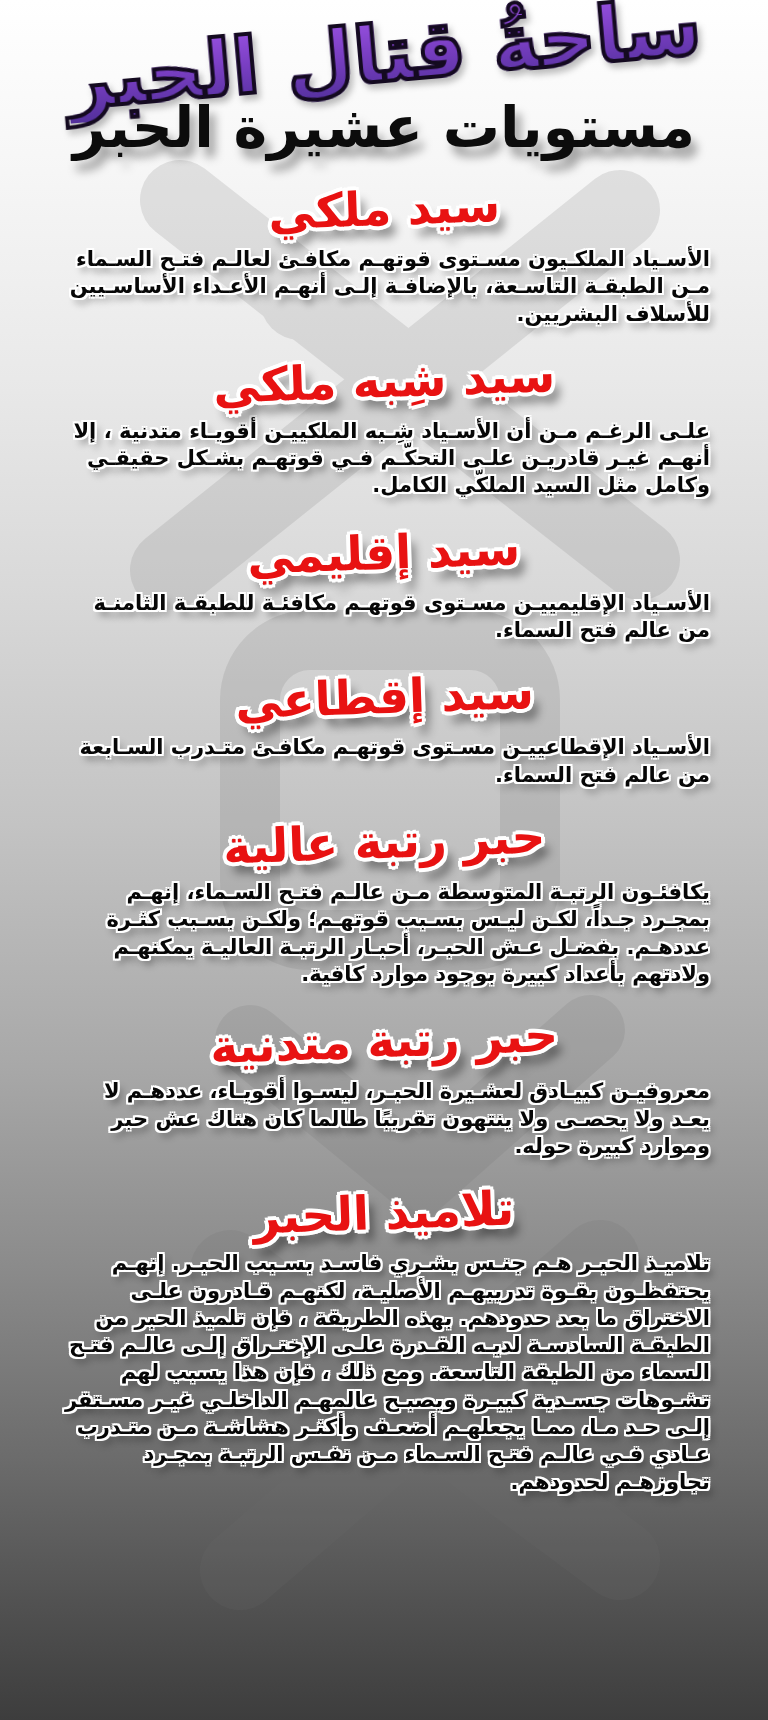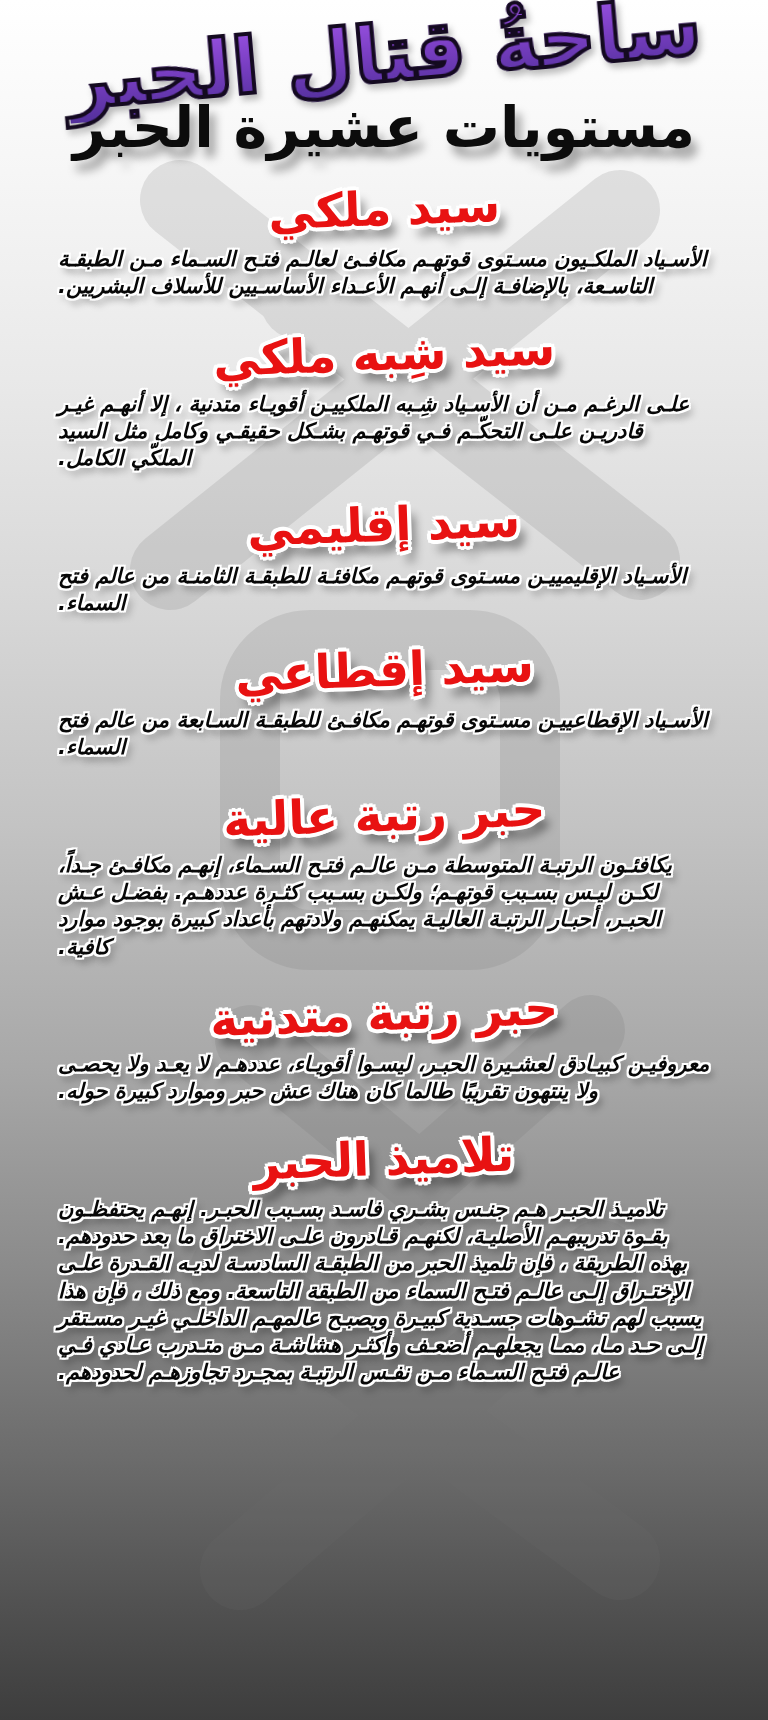--- a/index.html
+++ b/index.html
@@ -61,26 +61,25 @@
       0 -4px 0 #fff, 0 4px 0 #fff, -4px 0 0 #fff, 4px 0 0 #fff,
       7px 11px 10px rgba(0,0,0,0.45);
   }
   .section-body{
     width:652px;
     margin:4px auto 0 auto;
     font-size:21px;
     font-weight:bold;
     line-height:1.3;
     color:#070707;
-    text-align:left;
+    text-align:right;
     text-shadow:
       -2px -2px 0 #fff, 2px -2px 0 #fff, -2px 2px 0 #fff, 2px 2px 0 #fff,
       0 -2px 0 #fff, 0 2px 0 #fff, -2px 0 0 #fff, 2px 0 0 #fff,
       4px 6px 7px rgba(0,0,0,0.35);
-    font-style: italic;
   }
 </style>
 </head>
 <body>
 
 <svg class="watermark" width="768" height="1720" viewBox="0 0 768 1720" xmlns="http://www.w3.org/2000/svg">
   <g stroke="#6e6e6e" fill="none" stroke-linecap="round" opacity="0.16">
     <path d="M 180 200 L 640 560" stroke-width="80"></path>
     <path d="M 620 210 L 170 570" stroke-width="80"></path>
     <circle cx="300" cy="300" r="40" fill="#6e6e6e" stroke="none"></circle>
@@ -107,26 +106,26 @@
     <div class="section-body">علـى الرغـم مـن أن الأسـياد شِـبه الملكييـن أقويـاء متدنية ، إلا أنهـم غيـر قادريـن علـى التحكّـم فـي قوتهـم بشـكل حقيقـي وكامل مثل السيد الملكّي الكامل.</div>
   </div>
 
   <div class="section">
     <div class="section-heading">سيد إقليمي</div>
     <div class="section-body">الأسـياد الإقليمييـن مسـتوى قوتهـم مكافئـة للطبقـة الثامنـة من عالم فتح السماء.</div>
   </div>
 
   <div class="section">
     <div class="section-heading">سيد إقطاعي</div>
-    <div class="section-body">الأسـياد الإقطاعييـن مسـتوى قوتهـم مكافـئ للطبقـة السـابعة من عالم فتح السماء.</div>
+    <div class="section-body">الأسـياد الإقطاعييـن مسـتوى قوتهـم مكافـئ متـدرب السـابعة من عالم فتح السماء.</div>
   </div>
 
   <div class="section">
     <div class="section-heading">حبر رتبة عالية</div>
-    <div class="section-body">يكافئـون الرتبـة المتوسطة مـن عالـم فتـح السـماء، إنهـم مكافـئ جـداً، لكـن ليـس بسـبب قوتهـم؛ ولكـن بسـبب كثـرة عددهـم. بفضـل عـش الحبـر، أحبـار الرتبـة العاليـة يمكنهـم ولادتهم بأعداد كبيرة بوجود موارد كافية.</div>
+    <div class="section-body">يكافئـون الرتبـة المتوسطة مـن عالـم فتـح السـماء، إنهـم بمجـرد جـداً، لكـن ليـس بسـبب قوتهـم؛ ولكـن بسـبب كثـرة عددهـم. بفضـل عـش الحبـر، أحبـار الرتبـة العاليـة يمكنهـم ولادتهم بأعداد كبيرة بوجود موارد كافية.</div>
   </div>
 
   <div class="section">
     <div class="section-heading">حبر رتبة متدنية</div>
     <div class="section-body">معروفيـن كبيـادق لعشـيرة الحبـر، ليسـوا أقويـاء، عددهـم لا يعـد ولا يحصـى ولا ينتهون تقريبًا طالما كان هناك عش حبر وموارد كبيرة حوله.</div>
   </div>
 
   <div class="section">
     <div class="section-heading">تلاميذ الحبر</div>
     <div class="section-body">تلاميـذ الحبـر هـم جنـس بشـري فاسـد بسـبب الحبـر. إنهـم يحتفظـون بقـوة تدريبهـم الأصليـة، لكنهـم قـادرون علـى الاختراق ما بعد حدودهم. بهذه الطريقة ، فإن تلميذ الحبر من الطبقـة السادسـة لديـه القـدرة علـى الإختـراق إلـى عالـم فتـح السماء من الطبقة التاسعة. ومع ذلك ، فإن هذا يسبب لهم تشـوهات جسـدية كبيـرة ويصبـح عالمهـم الداخلـي غيـر مسـتقر إلـى حـد مـا، ممـا يجعلهـم أضعـف وأكثـر هشاشـة مـن متـدرب عـادي فـي عالـم فتـح السـماء مـن نفـس الرتبـة بمجـرد تجاوزهـم لحدودهم.</div>

